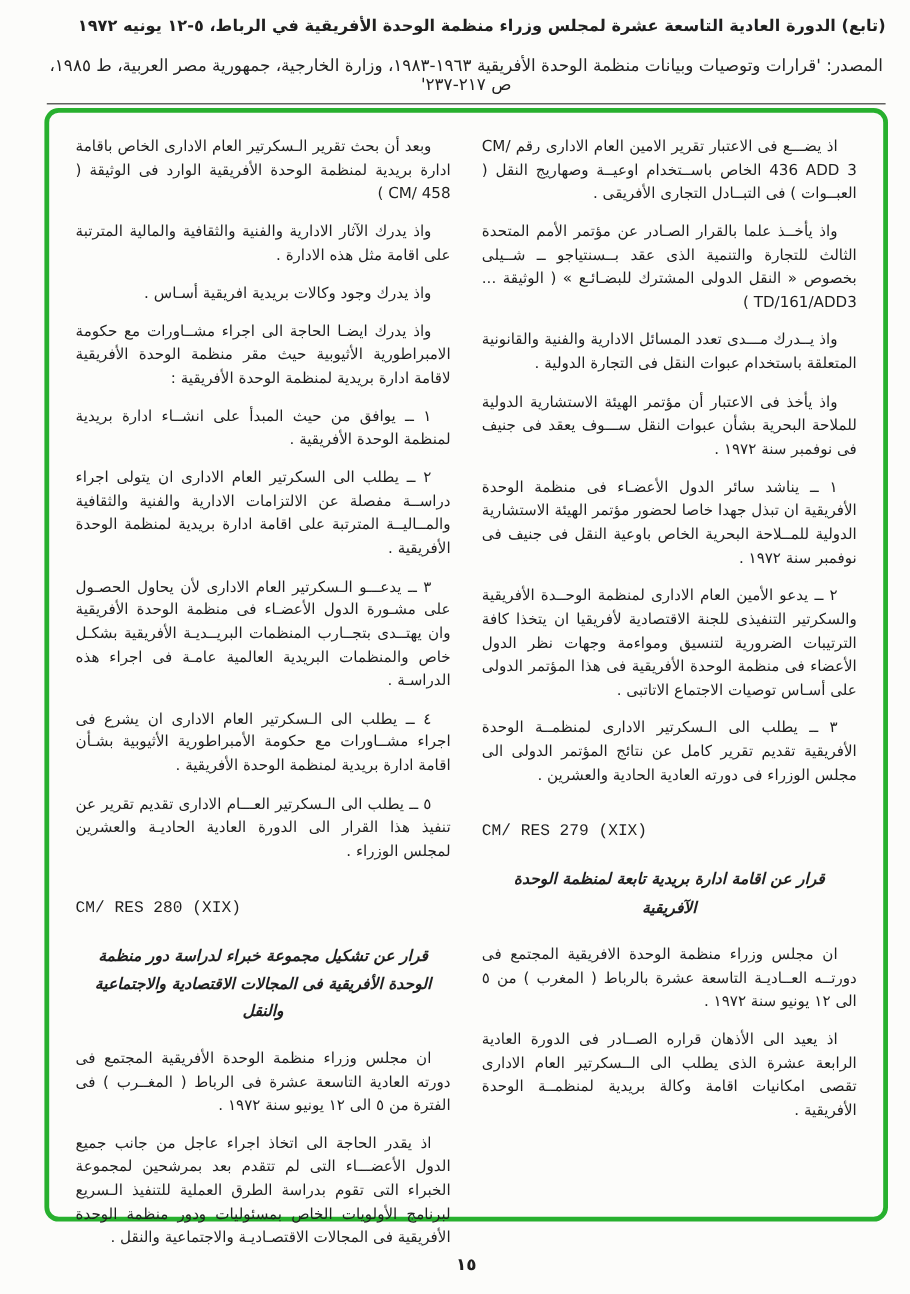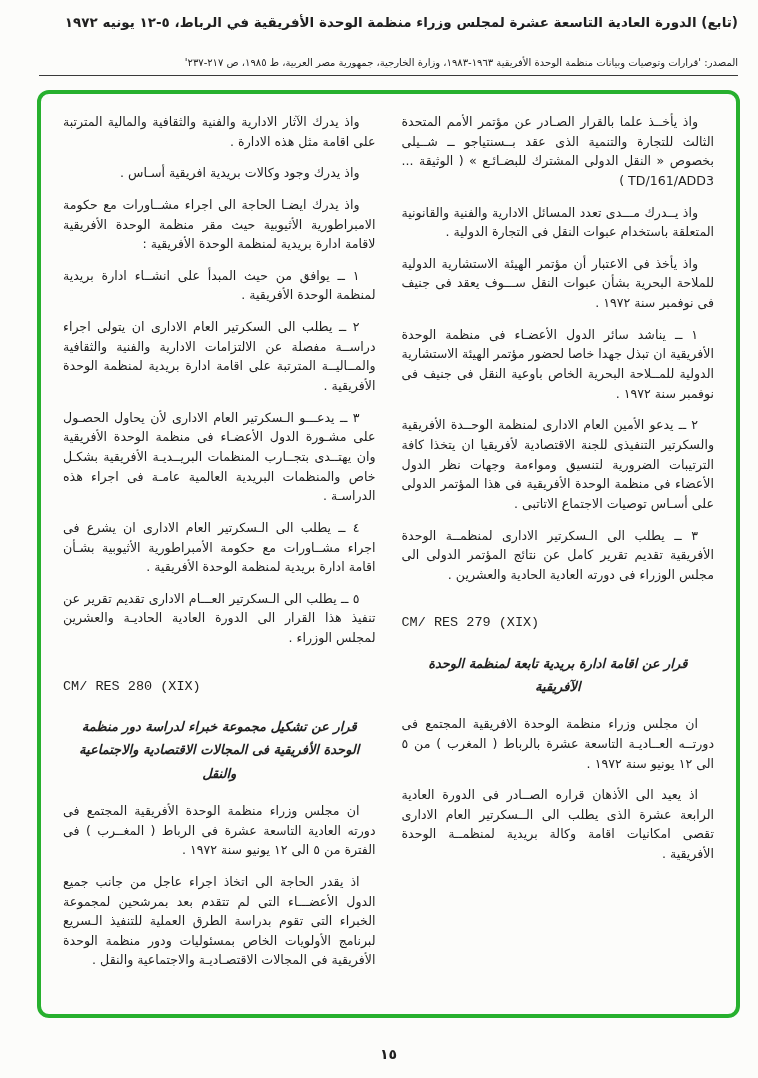--- a/index.html
+++ b/index.html
@@ -17,21 +17,21 @@
   }
   .sheet{position:relative;width:739px;height:1078px;}
 
   
   .doc-header{padding:12px 20px 0 20px;}
   .doc-title{
     font-size:13.5px;font-weight:bold;text-align:right;
     line-height:1.5;letter-spacing:0;
   }
   .doc-source{
-    font-size:10px;text-align:right;margin-top:25px;color:#222;
+    font-size:14px;text-align:center;margin-top:15px;color:#222;
   }
   .header-rule{
     height:0;border-bottom:1.5px solid var(--rule-color);
     margin:7px 20px 0 20px;
   }
 
   
   .content-frame{
     position:absolute;top:90px;right:18px;left:18px;height:928px;
     border:4px solid var(--frame-color);
@@ -72,33 +72,35 @@
 
   <div class="doc-header">
     <div class="doc-title">(تابع) الدورة العادية التاسعة عشرة لمجلس وزراء منظمة الوحدة الأفريقية في الرباط، ٥-١٢ يونيه ١٩٧٢</div>
     <div class="doc-source">المصدر: 'قرارات وتوصيات وبيانات منظمة الوحدة الأفريقية ١٩٦٣-١٩٨٣، وزارة الخارجية، جمهورية مصر العربية، ط ١٩٨٥، ص ٢١٧-٢٣٧'</div>
   </div>
   <div class="header-rule"></div>
 
   <div class="content-frame">
 
     <div class="column">
+      <p class="para">اذ يضـــع فى الاعتبار تقرير الامين العام الادارى رقم CM/ 436 ADD 3 الخاص باســتخدام اوعيــة وصهاريج النقل ( العبــوات ) فى التبــادل التجارى الأفريقى .</p>
       <p class="para">واذ يأخــذ علما بالقرار الصـادر عن مؤتمر الأمم المتحدة الثالث للتجارة والتنمية الذى عقد بــسنتياجو ــ شــيلى بخصوص « النقل الدولى المشترك للبضـائـع » ( الوثيقة ... TD/161/ADD3 )</p>
       <p class="para">واذ يــدرك مـــدى تعدد المسائل الادارية والفنية والقانونية المتعلقة باستخدام عبوات النقل فى التجارة الدولية .</p>
       <p class="para">واذ يأخذ فى الاعتبار أن مؤتمر الهيئة الاستشارية الدولية للملاحة البحرية بشأن عبوات النقل ســـوف يعقد فى جنيف فى نوفمبر سنة ١٩٧٢ .</p>
       <p class="clause">١ ــ يناشد سائر الدول الأعضـاء فى منظمة الوحدة الأفريقية ان تبذل جهدا خاصا لحضور مؤتمر الهيئة الاستشارية الدولية للمــلاحة البحرية الخاص باوعية النقل فى جنيف فى نوفمبر سنة ١٩٧٢ .</p>
       <p class="clause">٢ ــ يدعو الأمين العام الادارى لمنظمة الوحــدة الأفريقية والسكرتير التنفيذى للجنة الاقتصادية لأفريقيا ان يتخذا كافة الترتيبات الضرورية لتنسيق ومواءمة وجهات نظر الدول الأعضاء فى منظمة الوحدة الأفريقية فى هذا المؤتمر الدولى على أسـاس توصيات الاجتماع الاتاتبى .</p>
       <p class="clause">٣ ــ يطلب الى الـسكرتير الادارى لمنظمــة الوحدة الأفريقية تقديم تقرير كامل عن نتائج المؤتمر الدولى الى مجلس الوزراء فى دورته العادية الحادية والعشرين .</p>
       <p class="doc-ref">CM/ RES 279 (XIX)</p>
       <p class="section-title">قرار عن اقامة ادارة بريدية تابعة لمنظمة الوحدة الآفريقية</p>
       <p class="para">ان مجلس وزراء منظمة الوحدة الافريقية المجتمع فى دورتــه العــاديـة التاسعة عشرة بالرباط ( المغرب ) من ٥ الى ١٢ يونيو سنة ١٩٧٢ .</p>
       <p class="para">اذ يعيد الى الأذهان قراره الصــادر فى الدورة العادية الرابعة عشرة الذى يطلب الى الــسكرتير العام الادارى تقصى امكانيات اقامة وكالة بريدية لمنظمــة الوحدة الأفريقية .</p>
     </div>
 
     <div class="column">
+      <p class="para">وبعد أن بحث تقرير الـسكرتير العام الادارى الخاص باقامة ادارة بريدية لمنظمة الوحدة الأفريقية الوارد فى الوثيقة ( CM/ 458 )</p>
       <p class="para">واذ يدرك الآثار الادارية والفنية والثقافية والمالية المترتبة على اقامة مثل هذه الادارة .</p>
       <p class="para">واذ يدرك وجود وكالات بريدية افريقية أسـاس .</p>
       <p class="para">واذ يدرك ايضـا الحاجة الى اجراء مشــاورات مع حكومة الامبراطورية الأثيوبية حيث مقر منظمة الوحدة الأفريقية لاقامة ادارة بريدية لمنظمة الوحدة الأفريقية :</p>
       <p class="clause">١ ــ يوافق من حيث المبدأ على انشــاء ادارة بريدية لمنظمة الوحدة الأفريقية .</p>
       <p class="clause">٢ ــ يطلب الى السكرتير العام الادارى ان يتولى اجراء دراســة مفصلة عن الالتزامات الادارية والفنية والثقافية والمــاليــة المترتبة على اقامة ادارة بريدية لمنظمة الوحدة الأفريقية .</p>
       <p class="clause">٣ ــ يدعـــو الـسكرتير العام الادارى لأن يحاول الحصـول على مشـورة الدول الأعضـاء فى منظمة الوحدة الأفريقية وان يهتــدى بتجــارب المنظمات البريــديـة الأفريقية بشكـل خاص والمنظمات البريدية العالمية عامـة فى اجراء هذه الدراسـة .</p>
       <p class="clause">٤ ــ يطلب الى الـسكرتير العام الادارى ان يشرع فى اجراء مشــاورات مع حكومة الأمبراطورية الأثيوبية بشـأن اقامة ادارة بريدية لمنظمة الوحدة الأفريقية .</p>
       <p class="clause">٥ ــ يطلب الى الـسكرتير العـــام الادارى تقديم تقرير عن تنفيذ هذا القرار الى الدورة العادية الحاديـة والعشرين لمجلس الوزراء .</p>
       <p class="doc-ref">CM/ RES 280 (XIX)</p>
       <p class="section-title">قرار عن تشكيل مجموعة خبراء لدراسة دور منظمة الوحدة الأفريقية فى المجالات الاقتصادية والاجتماعية والنقل</p>

